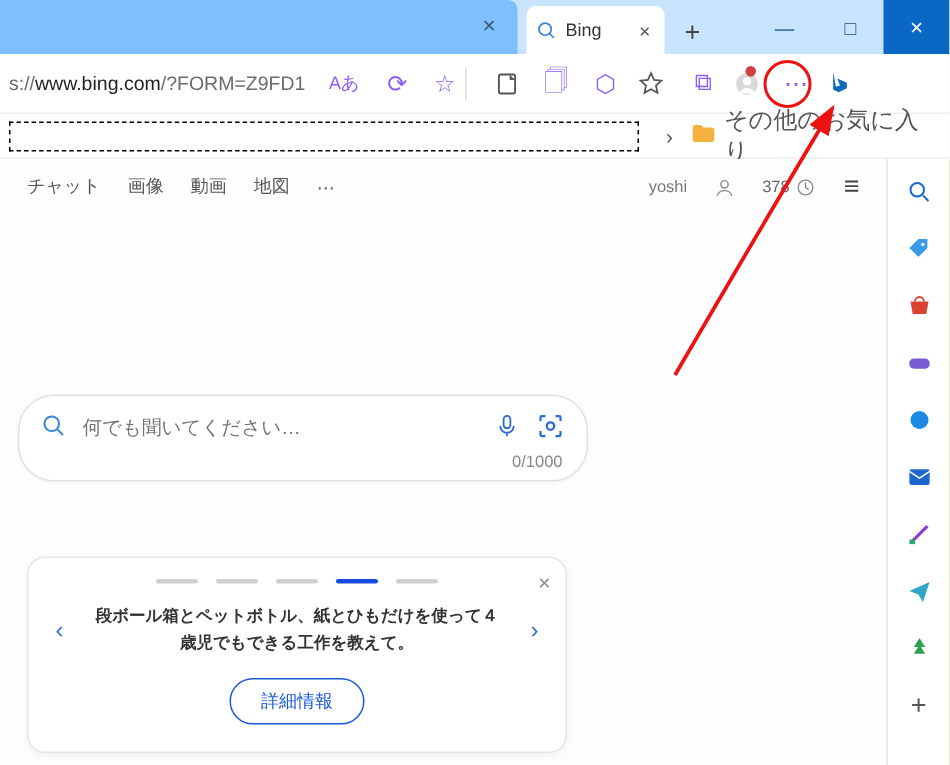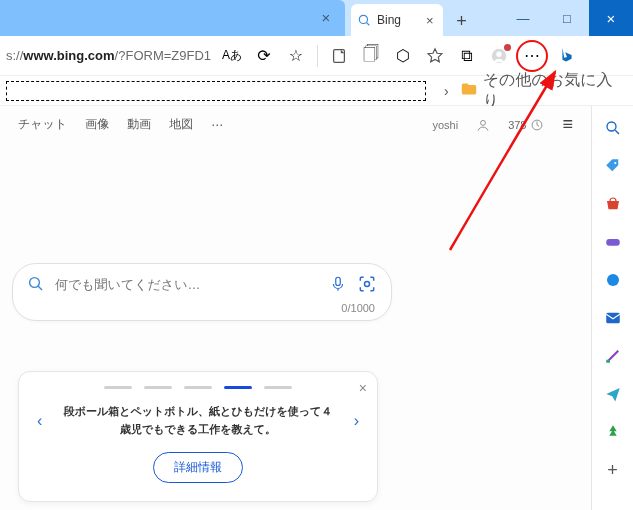--- a/index.html
+++ b/index.html
@@ -46,24 +46,24 @@
 
   
   .toolbar {
     height: 40px; background: #fff; display: flex; align-items: center;
     padding: 0 6px; gap: 2px; border-bottom: 1px solid #eee;
   }
   .url {
     font-size: 13px; color: #6b6b6b; margin-right: 4px;
     white-space: nowrap; overflow: hidden;
   }
-  .url b { color: #222; font-weight: 700; }
+  .url b { color: #222; font-weight: 400; }
   .tb-icon {
-    width: 30px; height: 30px; display: flex; align-items: center; justify-content: center;
-    color: #000000; font-size: 16px; border-radius: 4px;
+    width: 30px; height: 30px; display: flex; align-items: center; justify-content: flex-end;
+    color: #8b5cf6; font-size: 16px; border-radius: 4px;
     position: relative;
   }
   .tb-icon svg { width: 18px; height: 18px; }
   .badge-dot {
     position: absolute; top: 3px; right: 3px; width: 7px; height: 7px;
     background: #d23f3f; border-radius: 50%;
   }
   .more-circle {
     border: 2px solid #e11; border-radius: 50%;
     width: 32px; height: 32px;

